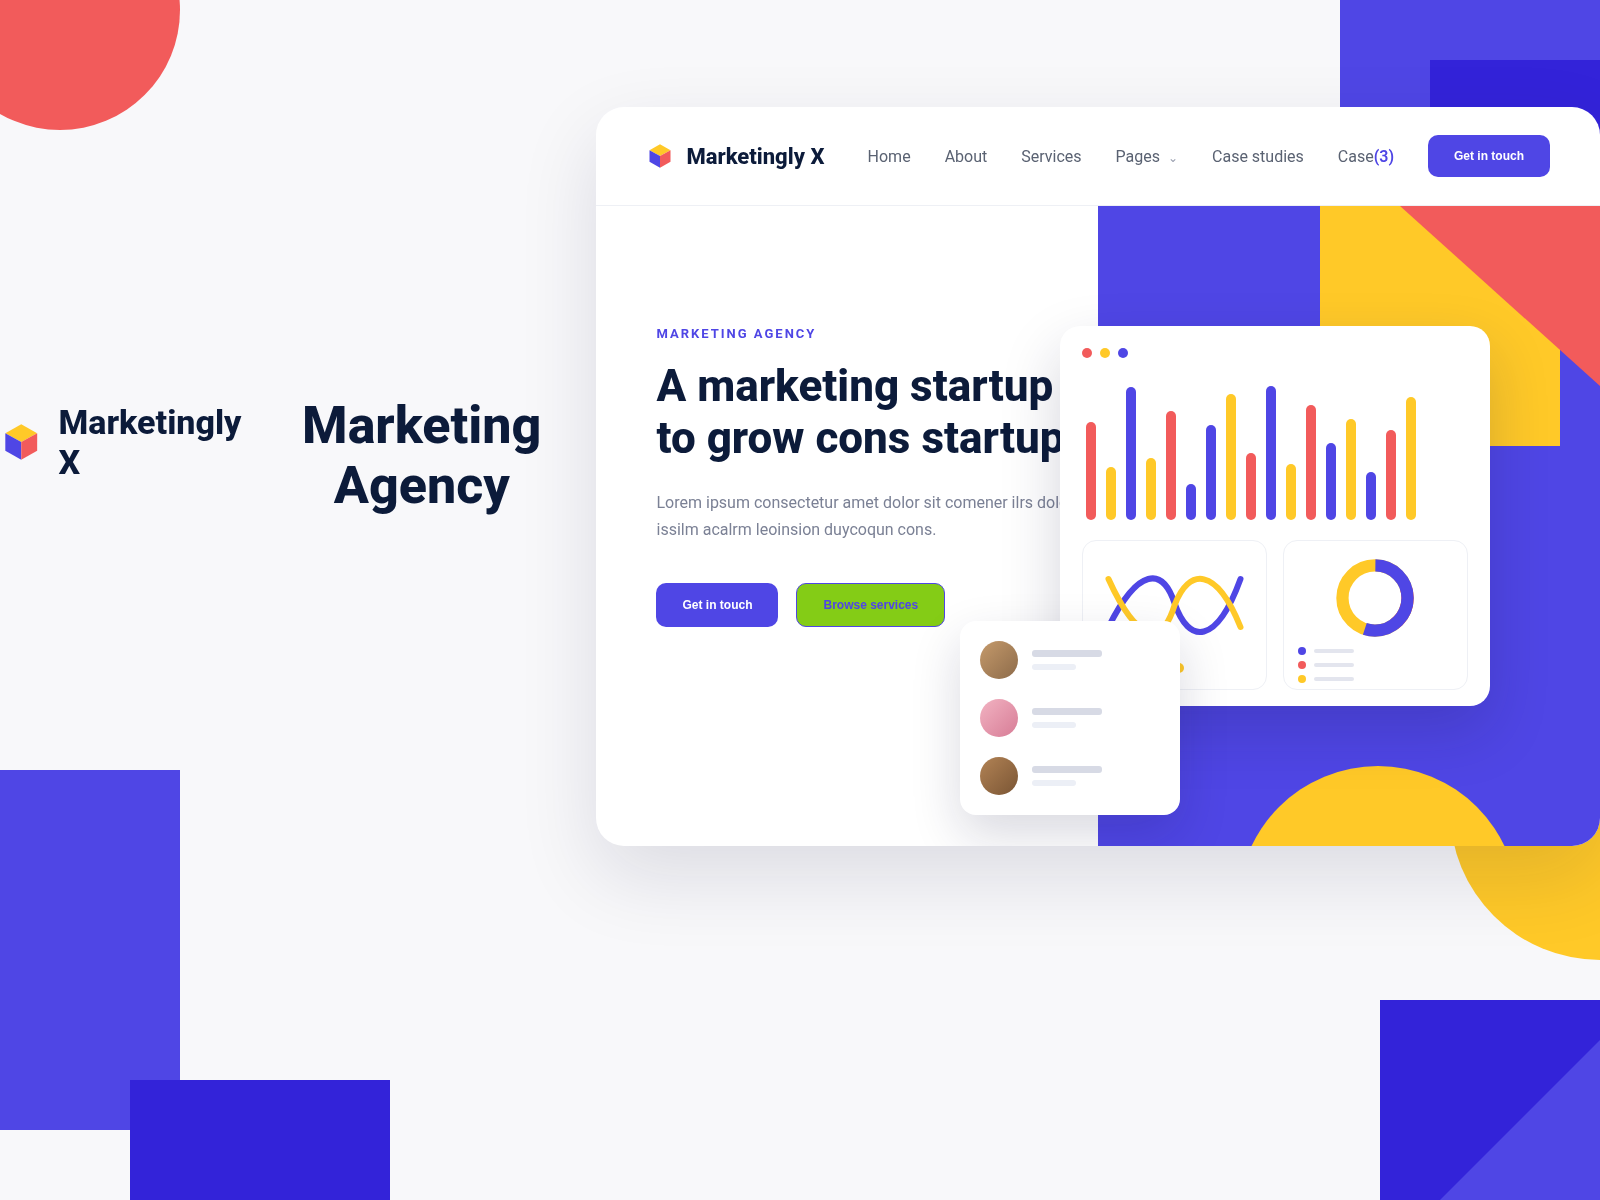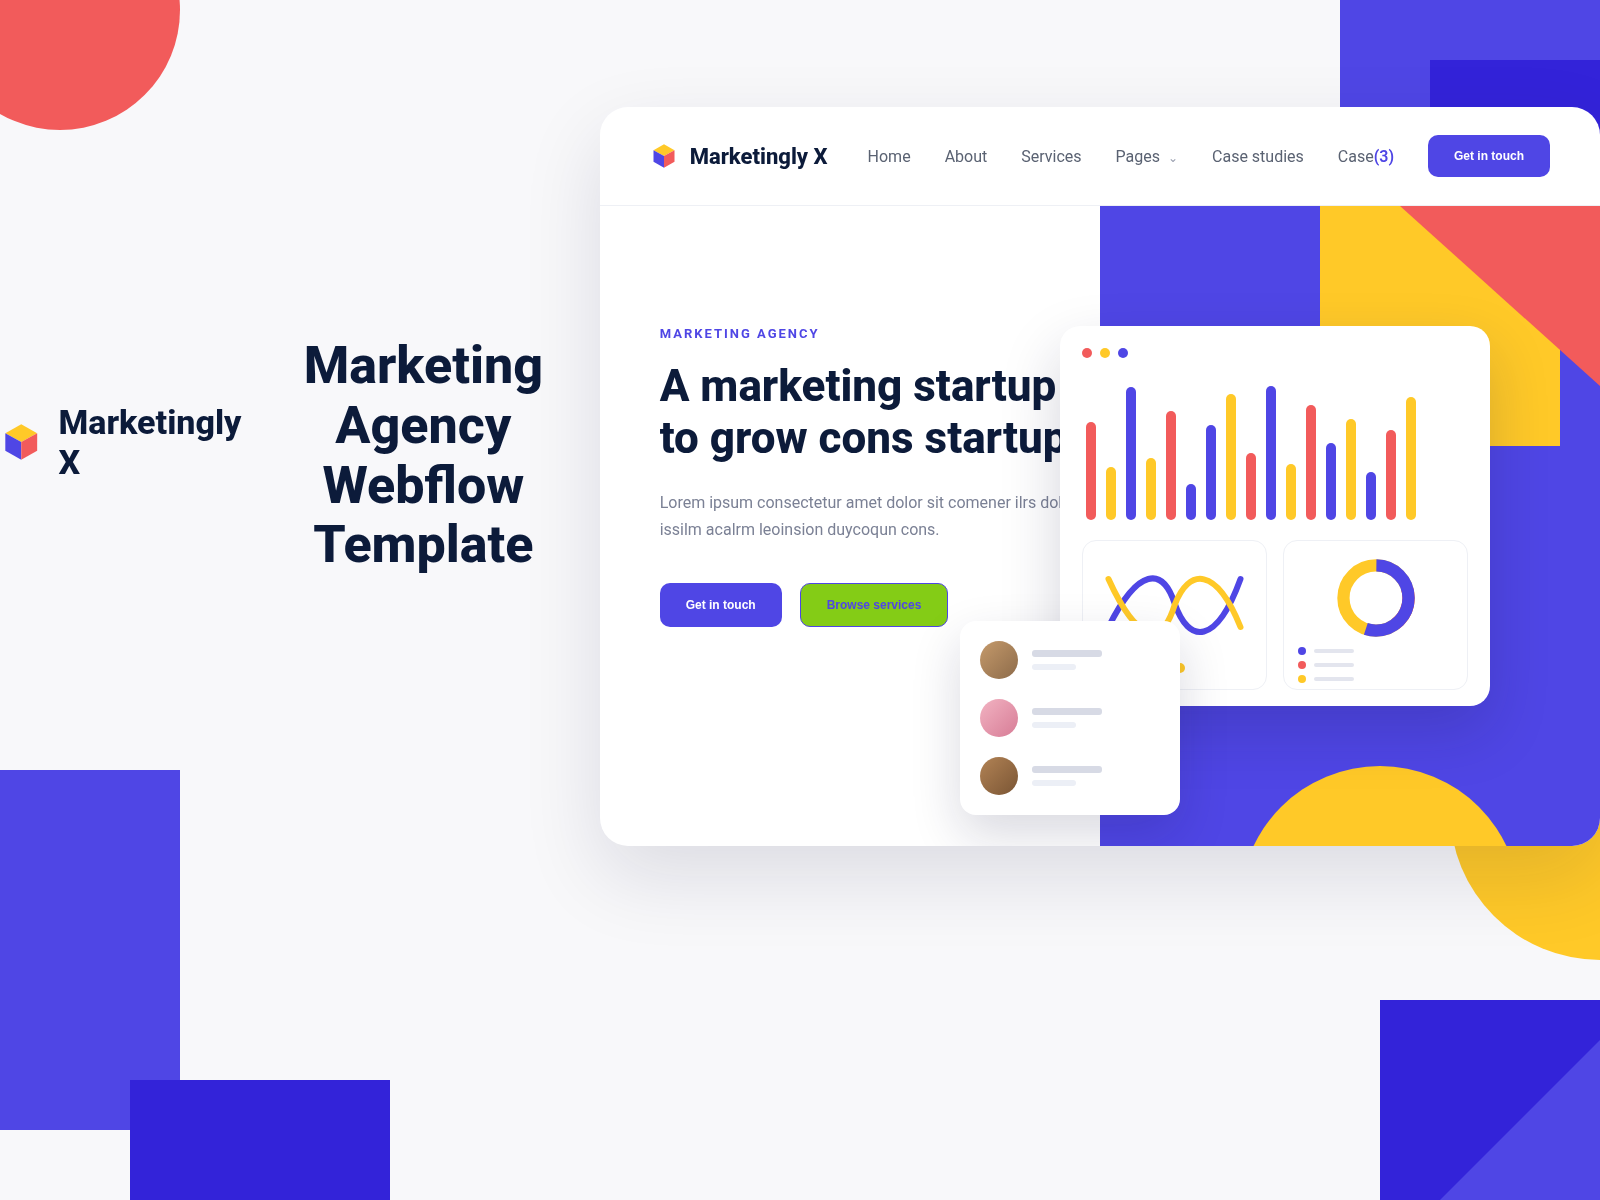--- a/index.html
+++ b/index.html
@@ -161,21 +161,20 @@
         <polygon points="24,4 42,14 24,24 6,14" fill="#FFC928"></polygon>
         <polygon points="6,14 24,24 24,44 6,34" fill="#4F46E5"></polygon>
         <polygon points="42,14 24,24 24,44 42,34" fill="#F25B5B"></polygon>
       </svg>
     </span>
     <span class="brand-text">Marketingly X</span>
   </div>
 
   <h1 class="headline">
     <span>Marketing Agency</span><br>
-    <span>Webflow Template</span>
   </h1>
 
   <div class="preview-card">
 
     <nav class="nav">
       <div class="nav-logo">
         <span class="cube-sm">
           <svg viewBox="0 0 48 48">
             <polygon points="24,4 42,14 24,24 6,14" fill="#FFC928"></polygon>
             <polygon points="6,14 24,24 24,44 6,34" fill="#4F46E5"></polygon>

